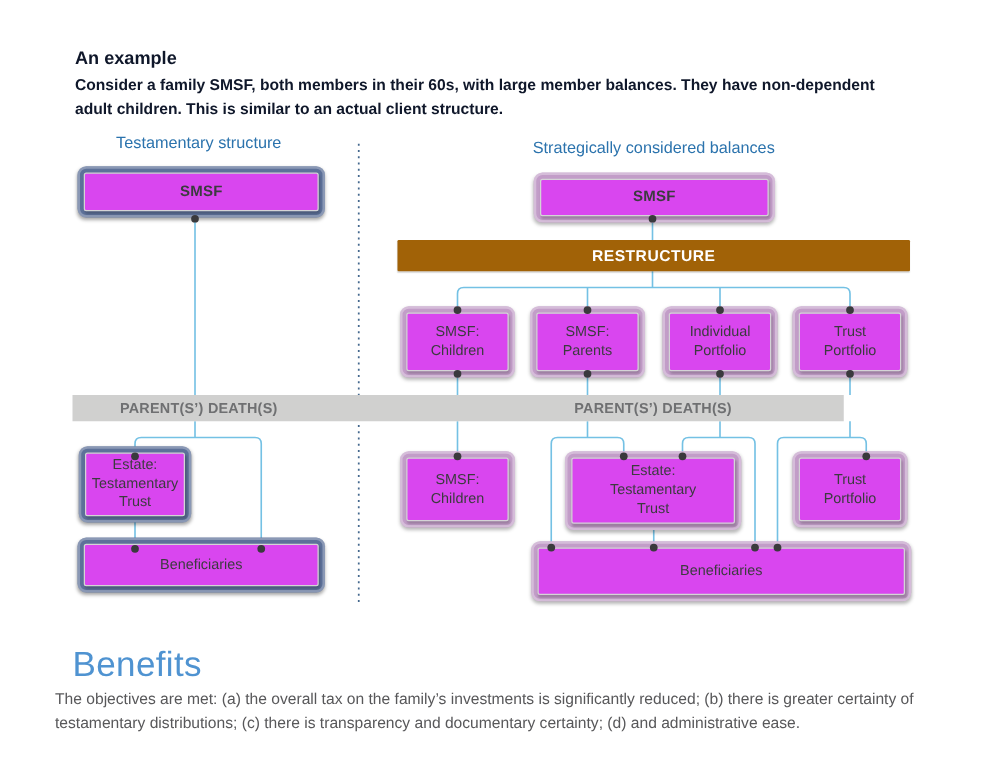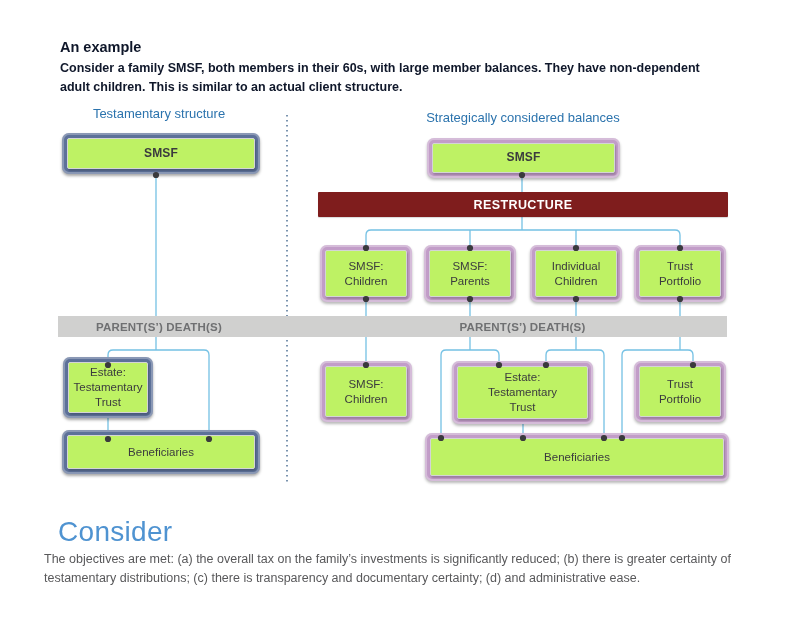--- a/index.html
+++ b/index.html
@@ -43,21 +43,21 @@
   .node.dark {
     background: #5d7199;
     box-shadow: inset 0 0 0 2px rgba(255,255,255,0.28), 0 2px 3px rgba(0,0,0,0.35);
   }
   .node.purple {
     background: #c29dc8;
     box-shadow: inset 0 0 0 2px rgba(255,255,255,0.32), 0 2px 3px rgba(0,0,0,0.28);
   }
   .node .inner {
     width: 100%; height: 100%;
-    background: #bef264;
+    background: #d946ef;
     border: 1px solid #d4d4d6;
     border-radius: 2px;
     box-shadow: 1px 2px 2px rgba(0,0,0,0.20);
     display: flex; align-items: center; justify-content: center;
     text-align: center;
     font-size: 11.5px; color: #3b3b3e; line-height: 1.3;
     white-space: pre-line;
   }
   .node .inner.smsf-label { font-size: 12px; font-weight: bold; letter-spacing: 0.2px; }
 
@@ -71,30 +71,30 @@
   .estate-left      { left: 63px;  top: 357px; width: 90px;  height: 61px; }
   .benef-left       { left: 62px;  top: 430px; width: 198px; height: 44px; }
   .r2-children      { left: 320px; top: 361px; width: 92px;  height: 61px; }
   .r2-estate        { left: 452px; top: 361px; width: 141px; height: 63px; }
   .r2-trust         { left: 634px; top: 361px; width: 92px;  height: 61px; }
   .benef-right      { left: 425px; top: 433px; width: 304px; height: 48px; }
 
   
   .restructure-bar {
     left: 318px; top: 192px; width: 410px; height: 25px;
-    background: #7f1d1d;
+    background: #a16207;
     border-radius: 1px;
     display: flex; align-items: center; justify-content: center;
     color: #ffffff; font-weight: bold; font-size: 12.5px; letter-spacing: 0.4px;
     box-shadow: 0 1px 1px rgba(0,0,0,0.15);
   }
 
   
   .death-bar {
-    left: 58px; top: 316px; width: 669px; height: 21px;
+    left: 58px; top: 316px; width: 617px; height: 21px;
     background: #d0d0cf;
   }
   .death-label {
     position: absolute; top: 0; height: 100%;
     display: flex; align-items: center; justify-content: center;
     font-size: 11.5px; font-weight: bold; color: #6f7072; letter-spacing: 0.2px;
   }
   .death-label.left  { left: 0; width: 202px; }
   .death-label.right { left: 260px; width: 409px; }
 
@@ -170,21 +170,21 @@
 <div class="abs node purple r1-children">
   <div class="inner">SMSF:
 Children</div>
 </div>
 <div class="abs node purple r1-parents">
   <div class="inner">SMSF:
 Parents</div>
 </div>
 <div class="abs node purple r1-individual">
   <div class="inner">Individual
-Children</div>
+Portfolio</div>
 </div>
 <div class="abs node purple r1-trust">
   <div class="inner">Trust
 Portfolio</div>
 </div>
 
 <div class="abs bar death-bar">
   <span class="death-label left">PARENT(S’) DEATH(S)</span>
   <span class="death-label right">PARENT(S’) DEATH(S)</span>
 </div>
@@ -227,14 +227,14 @@
     <circle cx="499" cy="365" r="3.1"></circle>
       <circle cx="546" cy="365" r="3.1"></circle>
     <circle cx="693" cy="365" r="3.1"></circle>
     <circle cx="441" cy="438" r="3.1"></circle>
       <circle cx="523" cy="438" r="3.1"></circle>
       <circle cx="604" cy="438" r="3.1"></circle>
       <circle cx="622" cy="438" r="3.1"></circle>
   </g>
 </svg>
 
-<div class="abs benefits-heading">Consider</div>
+<div class="abs benefits-heading">Benefits</div>
 <div class="abs benefits-body">The objectives are met: (a) the overall tax on the family’s investments is significantly reduced; (b) there is greater certainty of testamentary distributions; (c) there is transparency and documentary certainty; (d) and administrative ease.</div>
 
 </body></html>

